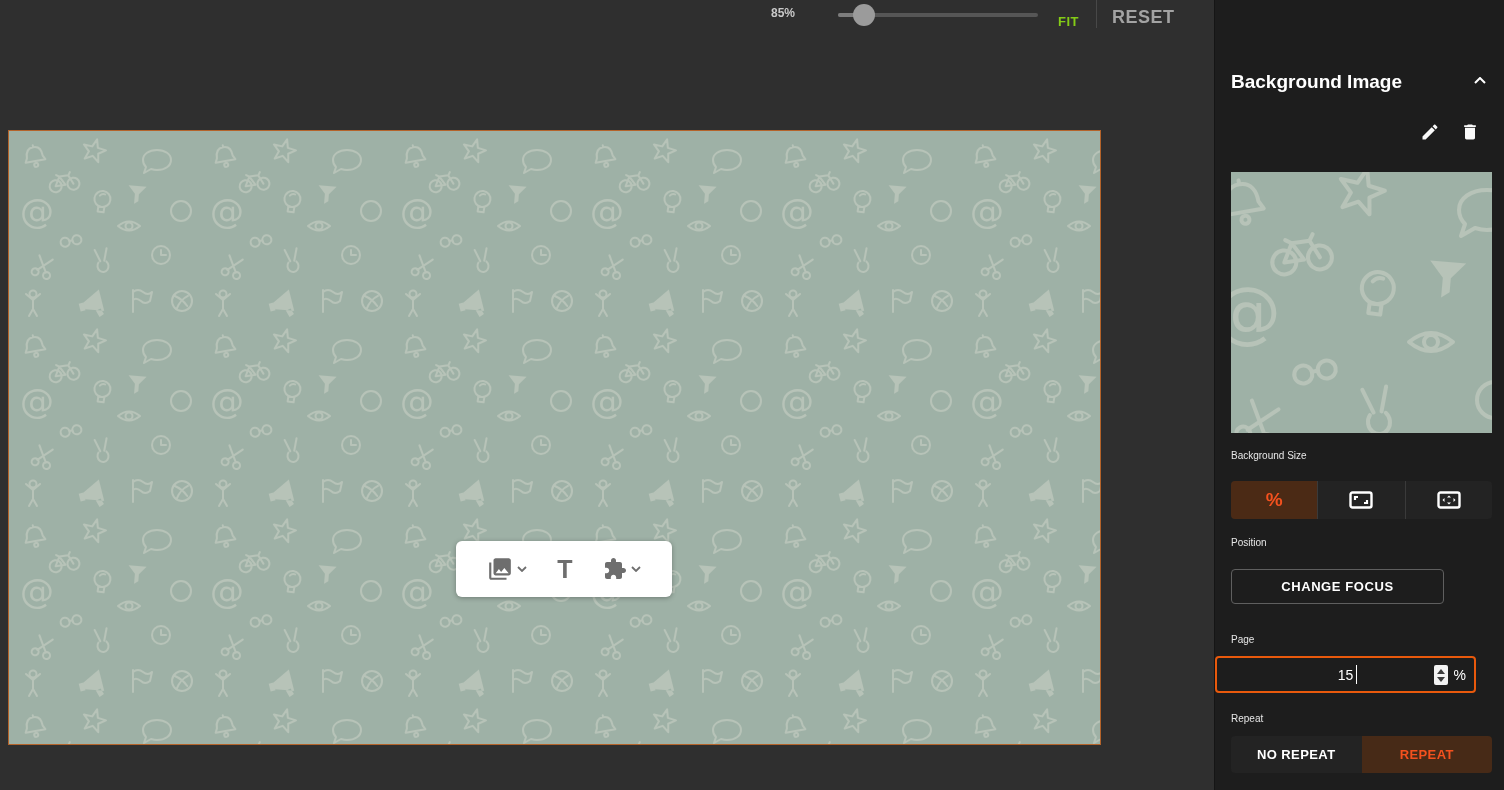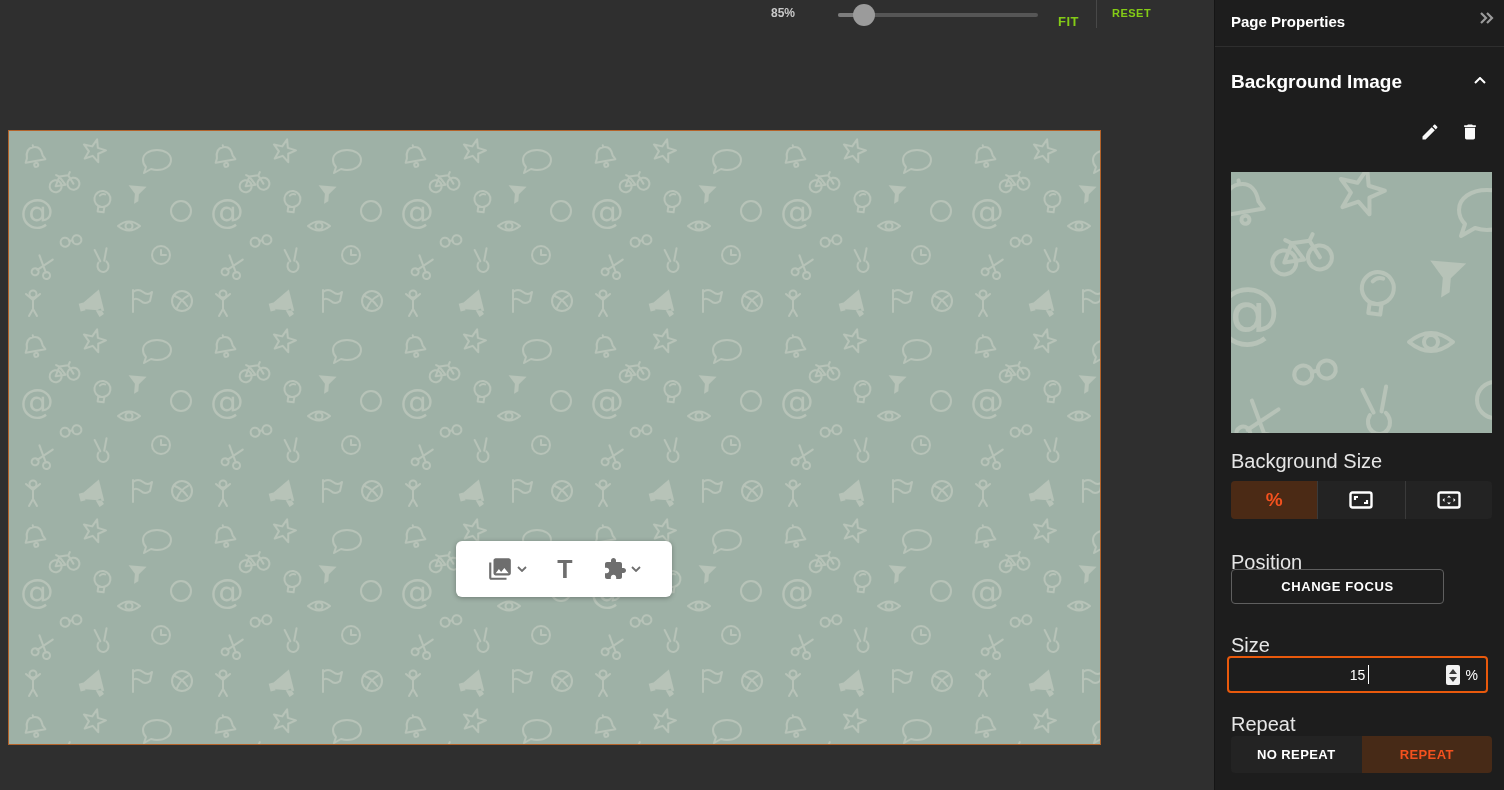--- a/index.html
+++ b/index.html
@@ -8,21 +8,21 @@
 
   
   .topbar { position:absolute; left:0; top:0; width:1213px; height:30px; }
   .zoom-pct { position:absolute; left:771px; top:6px; font-size:12px; font-weight:600; color:#c9c9c9;text-align:right; }
   .slider { position:absolute; left:838px; top:4px; width:200px; height:22px; cursor:pointer; }
   .slider .track { position:absolute; left:0; top:9px; width:200px; height:4px; border-radius:2px; background:#565656; }
   .slider .fill  { position:absolute; left:0; top:9px; width:28px;  height:4px; border-radius:2px; background:#7d7d7d; }
   .slider .handle{ position:absolute; left:15px; top:0; width:22px; height:22px; border-radius:50%; background:#9b9b9b; }
   .fit-btn   { position:absolute; left:1050px; top:12px; padding:2px 8px; font-size:13px; font-weight:700; letter-spacing:.5px; color:#84cc16; cursor:pointer; }
   .bar-divider { position:absolute; left:1096px; top:0; width:1px; height:28px; background:#484848; }
-  .reset-btn { position:absolute; left:1104px; top:5px; padding:2px 8px; font-size:11px; font-weight:700; letter-spacing:.5px; color:#84cc16; cursor:pointer;text-align:right; }
+  .reset-btn { position:absolute; left:1104px; top:5px; padding:2px 8px; font-size:18px; font-weight:700; letter-spacing:.5px; color:#a3a3a3; cursor:pointer;text-align:right; }
 
   
   .stage { position:absolute; left:8px; top:130px; width:1093px; height:615px;
            background:#9eb1a6; border:1px solid #b4632a; overflow:hidden; }
   .stage svg.patt { position:absolute; left:0; top:0; }
 
   
   .mini-toolbar { position:absolute; left:447px; top:410px; width:216px; height:56px;
                   background:#ffffff; border-radius:6px; box-shadow:0 1px 5px rgba(0,0,0,.3);
                   display:flex; align-items:center; justify-content:center; gap:30px; }
@@ -36,35 +36,35 @@
   .collapse-panel { position:absolute; right:6px; top:7px; width:22px; height:22px; cursor:pointer; display:flex; align-items:center; justify-content:center; }
 
   .section-header { position:absolute; left:16px; top:71px; font-size:19px; font-weight:700; color:#ffffff; }
   .section-chevron { position:absolute; right:16px; top:73px; width:16px; height:14px; cursor:pointer; display:flex; align-items:center; justify-content:center; }
 
   .img-actions { position:absolute; right:24px; top:122px; display:flex; gap:20px; }
   .img-actions .act { width:20px; height:20px; cursor:pointer; }
 
   .thumb { position:absolute; left:16px; top:172px; width:261px; height:261px; background:#9eb1a6; overflow:hidden; }
 
-  .lbl { position:absolute; left:16px; font-size:20px; color:#e6e6e6; }
-  .lbl-size { top:450px; } .lbl-pos { top:551px; } .lbl-zoom { top:634px; } .lbl-repeat { top:713px; }
+  .lbl { position:absolute; left:16px; font-size:10px; color:#e6e6e6; }
+  .lbl-size { top:450px; } .lbl-pos { top:537px; } .lbl-zoom { top:634px; } .lbl-repeat { top:713px; }
 
   .size-row { position:absolute; left:16px; top:481px; width:261px; height:38px; display:flex;
               background:#232323; border-radius:4px; overflow:hidden; }
   .size-cell { flex:1; display:flex; align-items:center; justify-content:center; cursor:pointer; }
   .size-cell + .size-cell { border-left:1px solid #3a3a3a; }
   .size-cell.selected { background:#4b2a15; border-left:none; }
   .pct-glyph { font-size:19px; font-weight:700; color:#f4511e; }
 
   .focus-btn { position:absolute; left:16px; top:569px; width:213px; height:35px; background:transparent;
                border:1px solid #5f5f5f; border-radius:4px; color:#ffffff; font-size:13px; font-weight:700;
                letter-spacing:.6px; font-family:"Liberation Sans",sans-serif; cursor:pointer; }
 
-  .zoom-field { position:absolute; left:12px; top:656px; width:261px; height:37px; background:#1d1d1d;
+  .zoom-field { position:absolute; left:0; top:656px; width:261px; height:37px; background:#1d1d1d;
                 border:2px solid #e8590c; border-radius:4px; }
   .zoom-input { position:absolute; left:0; top:0; width:100%; height:100%; background:transparent; border:none;
                 outline:none; color:#ffffff; font-size:14px; text-align:center; font-family:"Liberation Sans",sans-serif; }
   .zoom-caret { position:absolute; left:139px; top:7px; width:1px; height:19px; background:#ffffff; }
   .spinner { position:absolute; right:26px; top:7px; width:14px; height:20px; background:#f2f2f2; border-radius:2px;
              display:flex; flex-direction:column; align-items:center; justify-content:center; gap:3px; cursor:pointer; }
   .spin-up   { width:0; height:0; border-left:4px solid transparent; border-right:4px solid transparent; border-bottom:5px solid #3c3c3c; }
   .spin-down { width:0; height:0; border-left:4px solid transparent; border-right:4px solid transparent; border-top:5px solid #3c3c3c; }
   .zoom-unit { position:absolute; right:8px; top:9px; font-size:14px; color:#ffffff; }
 
@@ -195,29 +195,20 @@
       </svg>
       <svg width="10" height="6" viewBox="0 0 10 6">
         <polyline points="1,1 5,5 9,1" fill="none" stroke="#6e6e6e" stroke-width="1.8"></polyline>
       </svg>
     </div>
   </div>
 </div>
 
 <div class="panel">
 
-  <div class="panel-header">
-    <span class="panel-title">Page Properties</span>
-    <div class="collapse-panel">
-      <svg width="16" height="14" viewBox="0 0 16 14">
-        <polyline points="2,2 7,7 2,12" fill="none" stroke="#9a9a9a" stroke-width="2.2"></polyline>
-        <polyline points="8,2 13,7 8,12" fill="none" stroke="#9a9a9a" stroke-width="2.2"></polyline>
-      </svg>
-    </div>
-  </div>
 
   <span class="section-header">Background Image</span>
   <div class="section-chevron">
     <svg width="12" height="7" viewBox="0 0 12 7">
       <polyline points="1,6 6,1 11,6" fill="none" stroke="#ffffff" stroke-width="2"></polyline>
     </svg>
   </div>
 
   <div class="img-actions">
     <div class="act">
@@ -256,21 +247,21 @@
         <path d="M12,13.5 l-2,-2 h4 z" fill="#ffffff"></path>
         <path d="M5.5,9 l2,-2 v4 z" fill="#ffffff"></path>
         <path d="M18.5,9 l-2,-2 v4 z" fill="#ffffff"></path>
       </svg>
     </div>
   </div>
 
   <span class="lbl lbl-pos">Position</span>
   <button class="focus-btn">CHANGE FOCUS</button>
 
-  <span class="lbl lbl-zoom">Size</span>
+  <span class="lbl lbl-zoom">Page</span>
   <div class="zoom-field">
     <input class="zoom-input" type="text" value="15" style="">
     <div class="zoom-caret"></div>
     <div class="spinner">
       <div class="spin-up"></div>
       <div class="spin-down"></div>
     </div>
     <span class="zoom-unit">%</span>
   </div>
 

